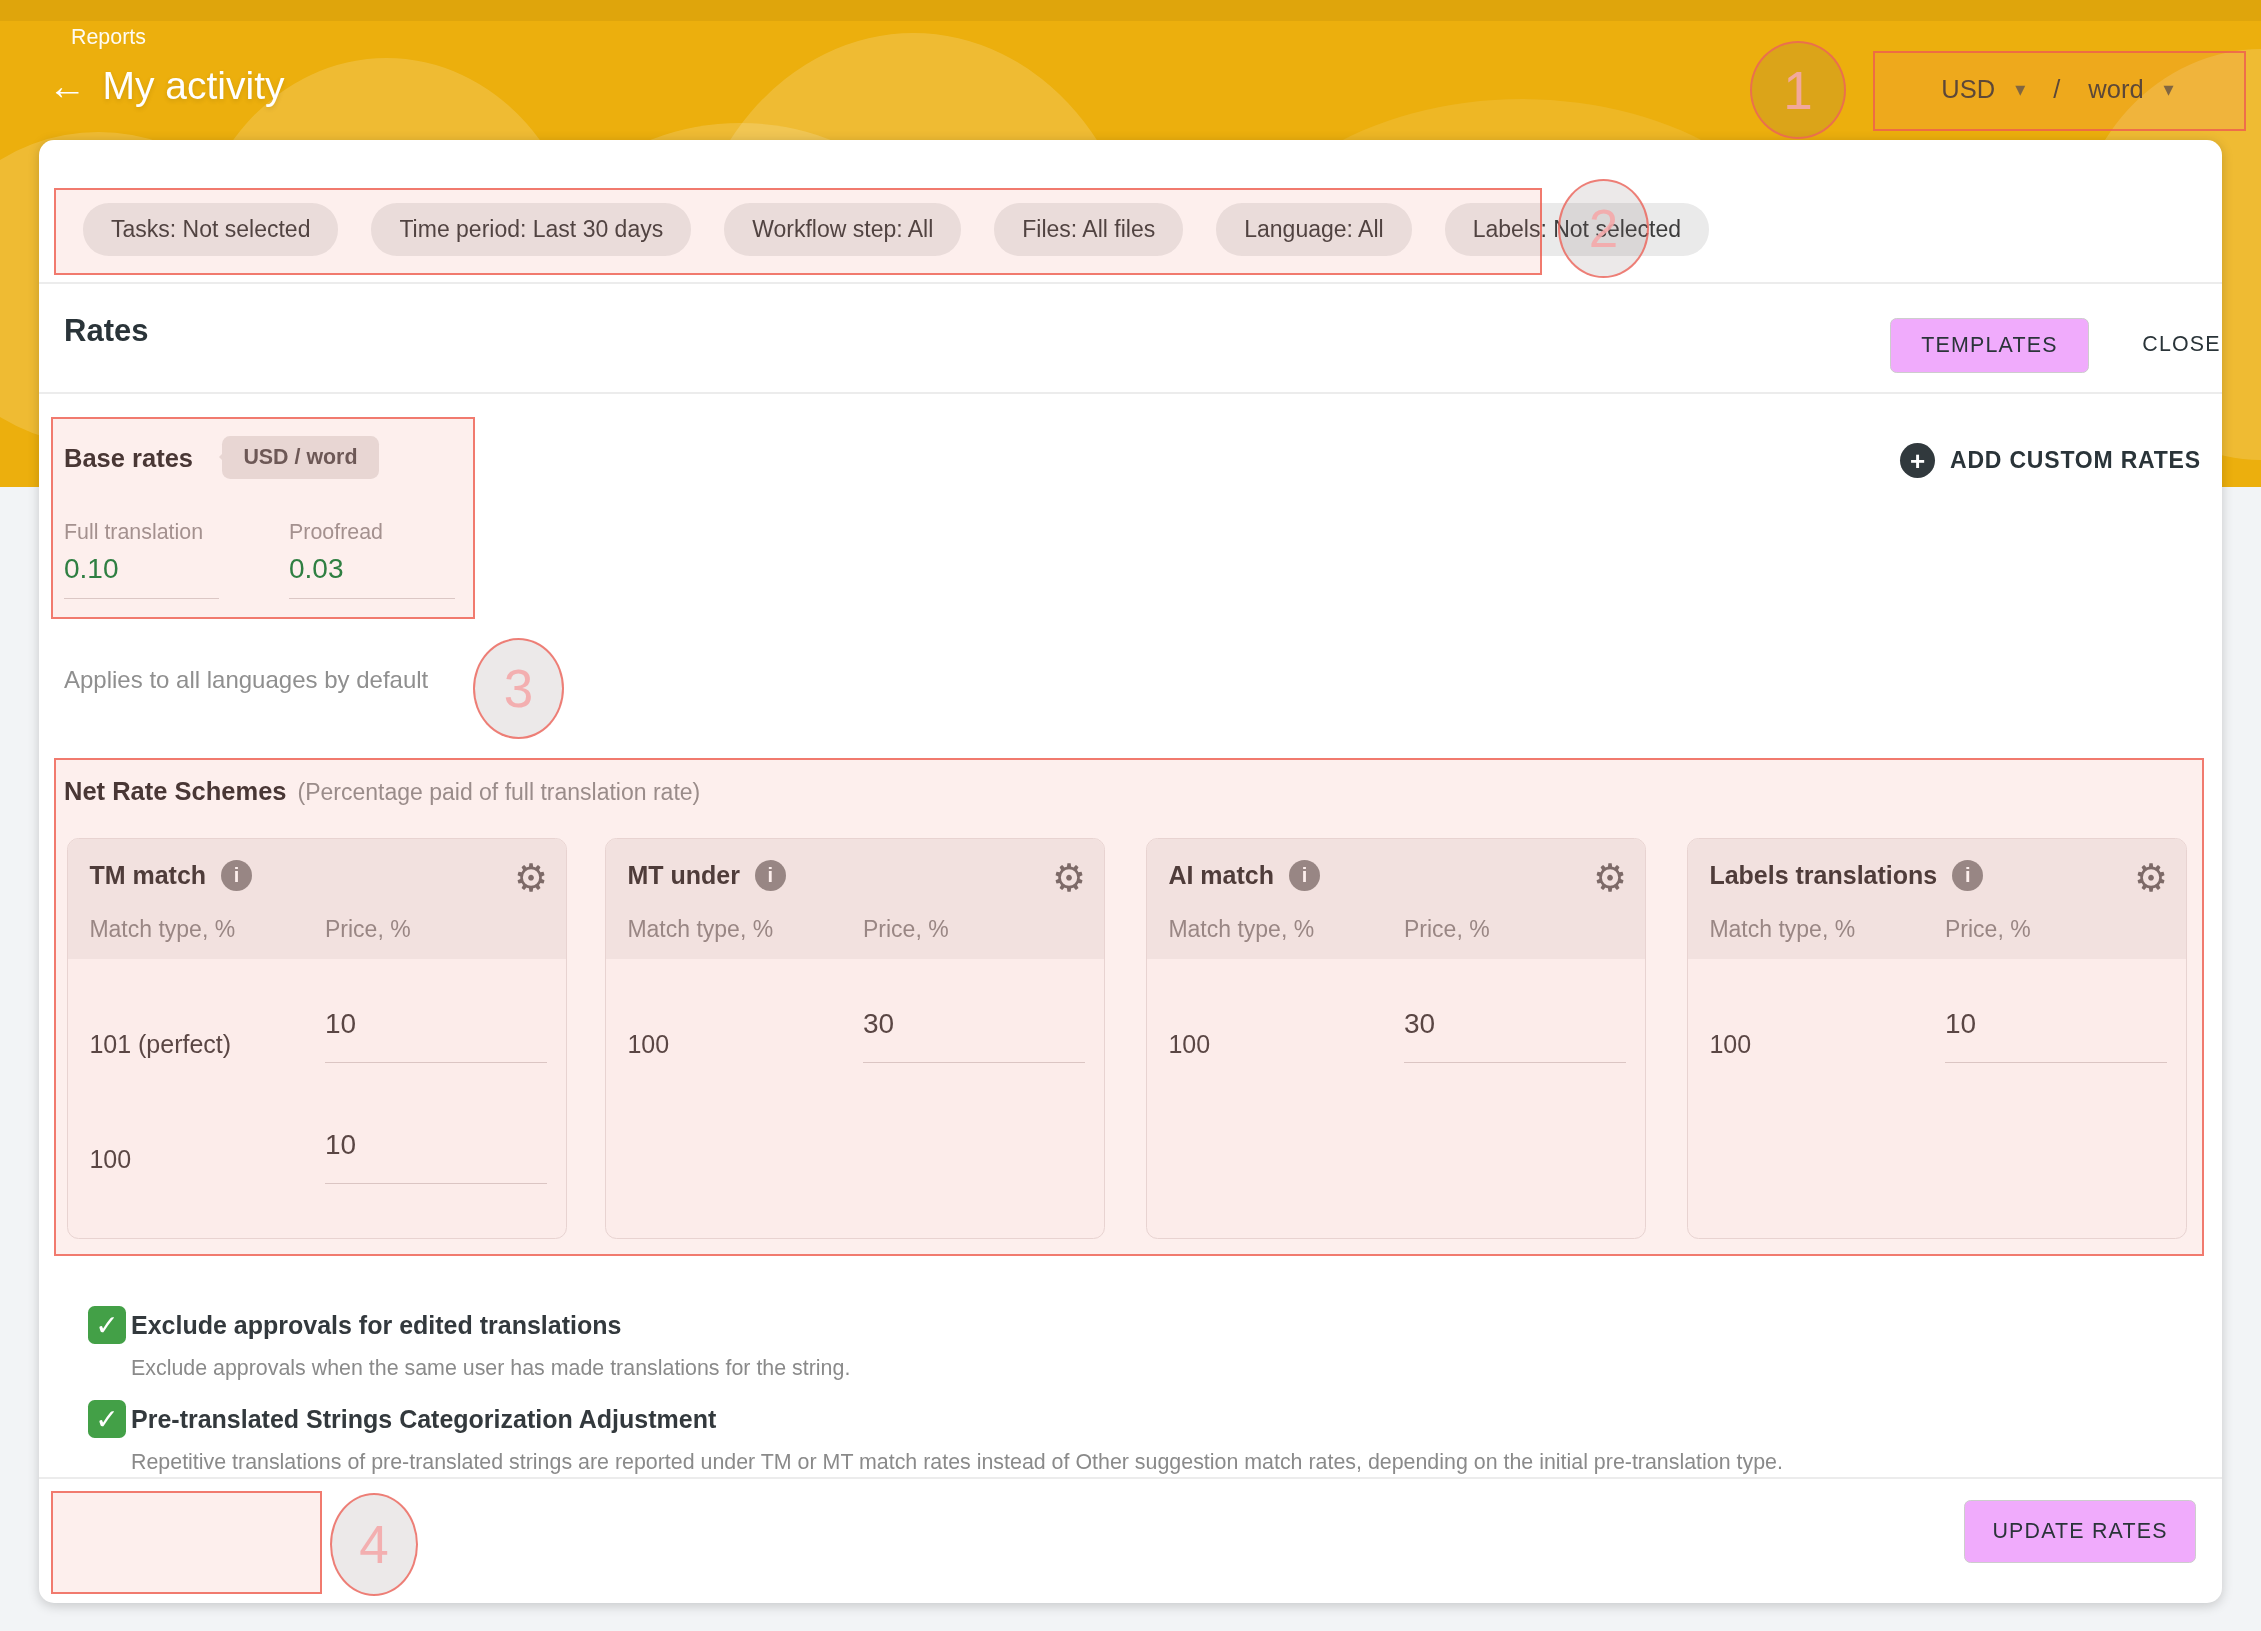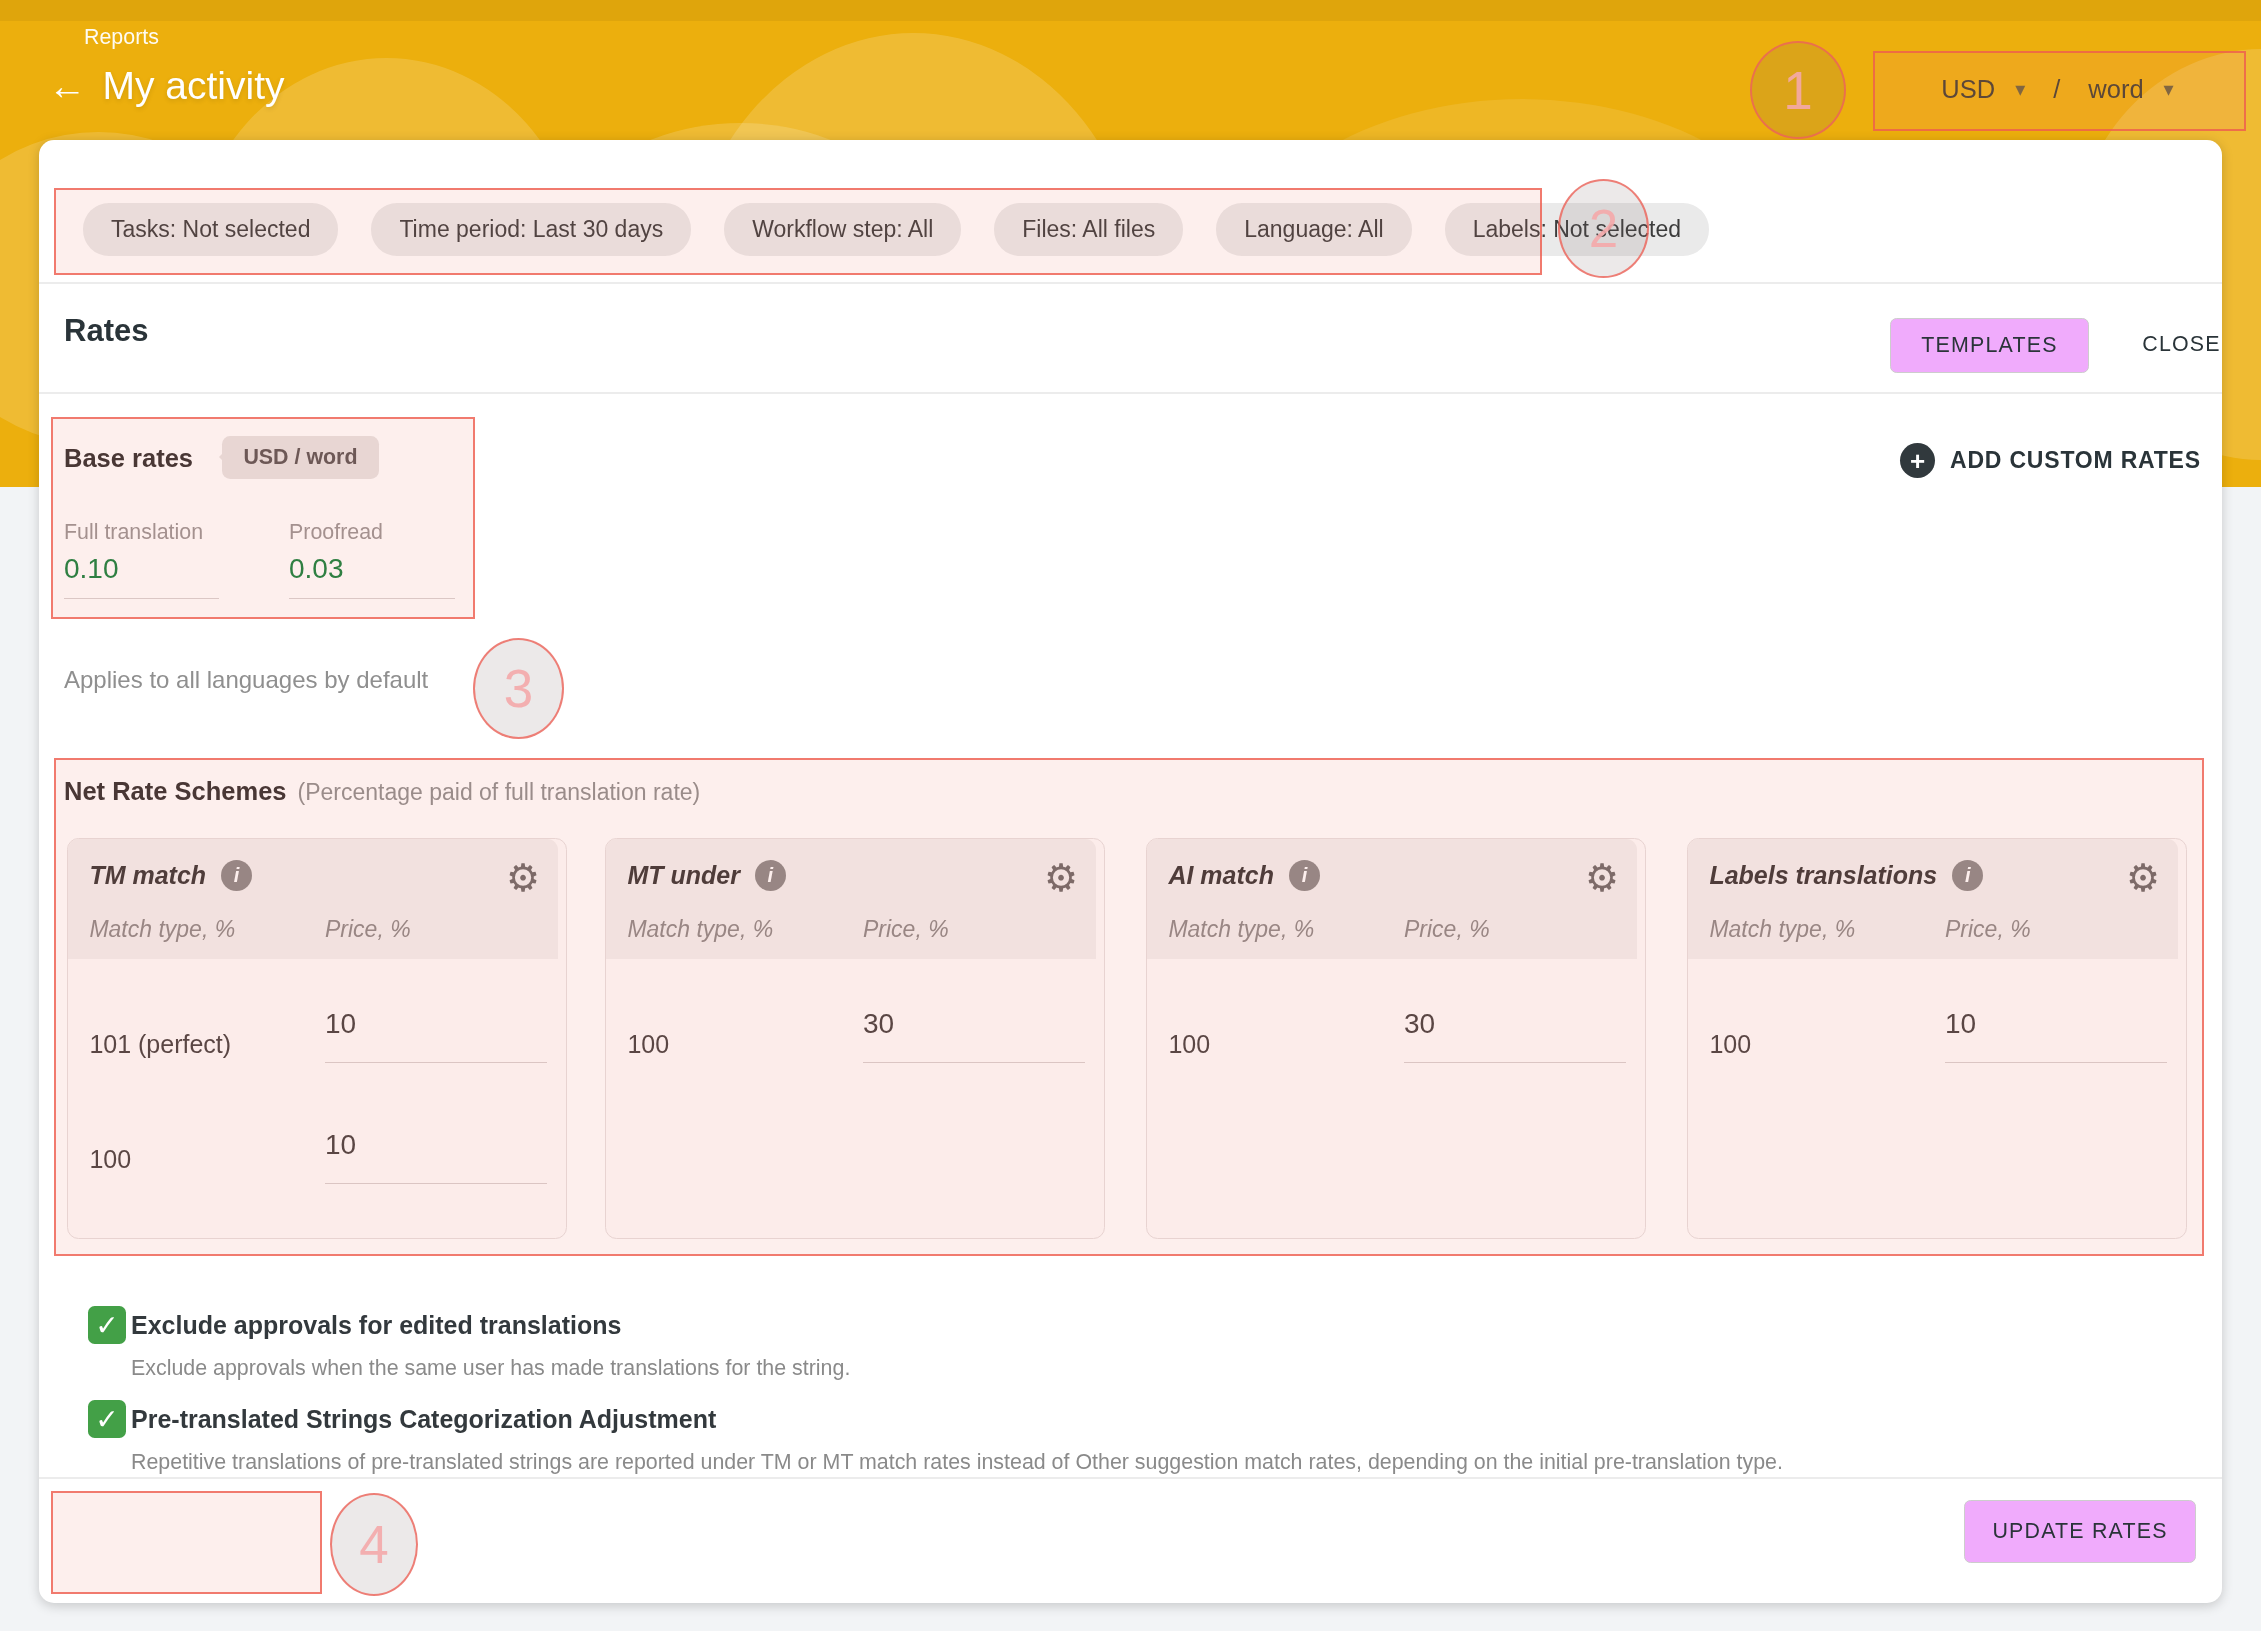--- a/index.html
+++ b/index.html
@@ -3,21 +3,21 @@
 <meta charset="utf-8">
 <style>
   html,body{margin:0;padding:0;background:#e9ebee;}
   .page{position:relative;width:2261px;height:1632px;overflow:hidden;
         font-family:"Liberation Sans","DejaVu Sans",sans-serif;background:#F2F4F6;}
 
   
   .bg-gold{position:absolute;left:0;top:0;width:2261px;height:487px;background:#ECAF0D;overflow:hidden;}
   .wave{position:absolute;background:rgba(255,255,255,0.16);border-radius:50%;}
   .topbar{position:absolute;left:0;top:0;width:2261px;height:21.4px;background:rgba(0,0,0,0.055);}
-  .breadcrumb{position:absolute;left:84px;top:25px;font-size:21.4px;color:rgba(255,255,255,0.95);text-align:right;}
+  .breadcrumb{position:absolute;left:71px;top:25px;font-size:21.4px;color:rgba(255,255,255,0.95);text-align:right;}
   .title-row{position:absolute;left:48px;top:64px;display:flex;align-items:center;gap:16.5px;color:#fff;}
   .back-arrow{font-size:38px;line-height:1;cursor:pointer;}
   .page-title{font-size:39px;font-weight:400;text-shadow:0 1.6px 5px rgba(0,0,0,0.12);}
 
   .currency-bar{position:absolute;left:1873px;top:51px;width:369px;height:76px;display:flex;
                 align-items:center;justify-content:center;gap:28px;color:#3E3A2E;font-size:25.5px;}
   .caret{font-size:20px;color:#6B5F38;line-height:1;}
   .sel{display:flex;align-items:center;gap:20px;cursor:pointer;}
 
   
@@ -55,22 +55,22 @@
 
   .applies-note{position:absolute;left:25px;top:526px;font-size:24px;color:#8F8F8F;}
 
   
   .net-head{position:absolute;left:25px;top:637px;display:flex;align-items:baseline;gap:11px;}
   .net-title{font-size:25.5px;font-weight:700;color:#332E2E;}
   .net-sub{font-size:23px;color:#8F8F8F;}
 
   .scheme{position:absolute;top:698px;width:498px;height:399px;background:#FEFCFC;
           border:0.8px solid #E7E0E0;border-radius:11.5px;}
-  .scheme-head{position:absolute;left:0;top:0;right:8px;height:120px;background:#F3F0EF;
-               border-radius:10.7px 10.7px 0 0;font-style:italic;}
+  .scheme-head{position:absolute;left:0;top:0;right:0;height:120px;background:#F3F0EF;
+               border-radius:10.7px 10.7px 0 0;}
   .scheme-title{position:absolute;left:21.4px;top:21.4px;display:flex;align-items:center;gap:15px;}
   .scheme-title .t{font-size:25px;font-weight:700;color:#3A3434;}
   .info-icon{width:31px;height:31px;border-radius:50%;background:#8D8888;color:#fff;display:flex;
              align-items:center;justify-content:center;font-size:20px;font-weight:700;cursor:pointer;}
   .gear{position:absolute;right:18px;top:20px;font-size:38px;color:#6E6868;line-height:1;cursor:pointer;}
   .col-match{position:absolute;left:21.4px;top:77px;font-size:23px;color:#8E8888;}
   .col-price{position:absolute;left:257px;top:77px;font-size:23px;color:#8E8888;}
   .m-label{position:absolute;left:21.4px;font-size:25px;color:#463F3F;}
   .p-field{position:absolute;left:257px;width:222px;height:54px;border-bottom:1.6px solid #D9D0D0;
            font-size:28px;color:#463F3F;}

